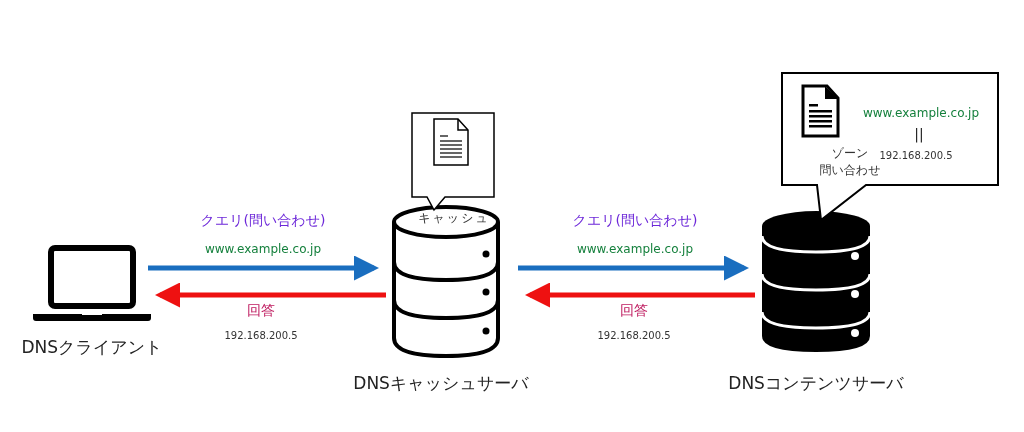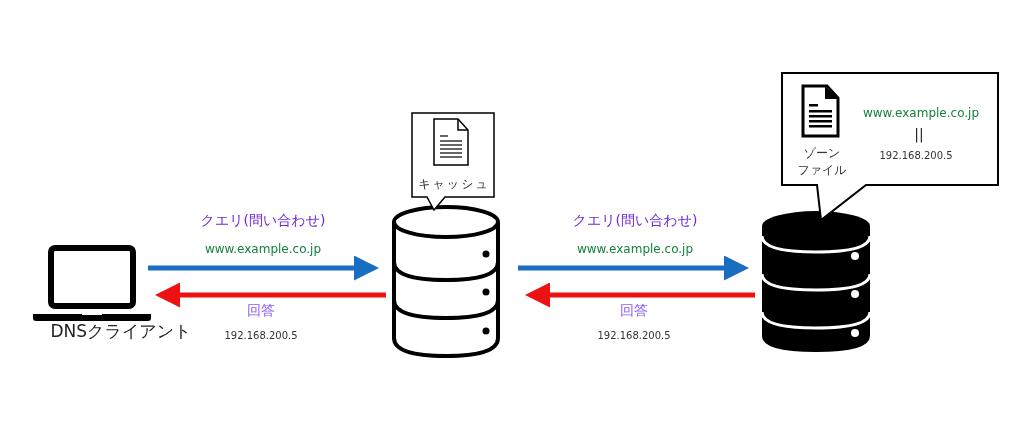--- a/index.html
+++ b/index.html
@@ -3,24 +3,24 @@
   <meta charset="utf-8">
   <style>
     html, body { margin: 0; padding: 0; background: #ffffff; }
     body { width: 1024px; height: 432px; position: relative; overflow: hidden;
            font-family: "DejaVu Sans", "Liberation Sans", sans-serif; color: #333333; }
     #diagram { position: absolute; left: 0; top: 0; width: 1024px; height: 432px; }
     .lbl { position: absolute; white-space: nowrap; text-align: center; transform: translateX(-50%); }
     .lbl-node { font-size: 17px; color: #222222; }
     .lbl-query { font-size: 14px; color: #6d28d9; }
     .lbl-url { font-size: 12px; color: #15803d; }
-    .lbl-ans { font-size: 14px; color: #8b5cf6; }
+    .lbl-ans { font-size: 14px; color: #be185d; }
     .lbl-ip { font-size: 10px; color: #333333; }
-    .lbl-bubble { font-size: 12px; color: #333333; letter-spacing: 2px; }
-    .lbl-zone { font-size: 12px; color: #333333; }
+    .lbl-bubble { font-size: 12px; color: #333333; letter-spacing: 2px; margin-top: 34px; }
+    .lbl-zone { font-size: 12px; color: #333333; margin-left: 28px; }
     .lbl-eq { font-size: 14px; color: #222222; }
   </style>
 </head>
 <body>
 
 <div id="diagram">
   <svg width="1024" height="432" viewBox="0 0 1024 432" xmlns="http://www.w3.org/2000/svg" style="position:absolute;left:0;top:0;">
     <defs>
       <marker id="ah-blue" markerWidth="5" markerHeight="5" refX="4" refY="2.5" orient="auto" markerUnits="strokeWidth">
         <path d="M0,0 L5,2.5 L0,5 Z" fill="#1a6ebf"></path>
@@ -84,32 +84,34 @@
         <path d="M22 0 L22 13 L35 13 Z" fill="#000"></path>
         <rect x="6" y="18" width="9" height="2.5" fill="#000"></rect>
         <rect x="6" y="24" width="23" height="2.5" fill="#000"></rect>
         <rect x="6" y="29" width="23" height="2.5" fill="#000"></rect>
         <rect x="6" y="34" width="23" height="2.5" fill="#000"></rect>
         <rect x="6" y="39" width="23" height="2.5" fill="#000"></rect>
       </g>
     </g>
   </svg>
 
-  <div class="lbl lbl-node" style="left:92px; top:320px;margin-left:29px;">DNSクライアント</div>
+  <div class="lbl lbl-node" style="left:92px; top:336px;">DNSクライアント</div>
+  <div class="lbl lbl-node" style="left:441px; top:372px;">DNSキャッシュサーバ</div>
+  <div class="lbl lbl-node" style="left:816px; top:372px;">DNSコンテンツサーバ</div>
 
   <div class="lbl lbl-query" style="left:263px; top:212px;">クエリ(問い合わせ)</div>
   <div class="lbl lbl-url" style="left:263px; top:242px;">www.example.co.jp</div>
   <div class="lbl lbl-ans" style="left:261px; top:302px;">回答</div>
   <div class="lbl lbl-ip" style="left:261px; top:330px;">192.168.200.5</div>
 
   <div class="lbl lbl-query" style="left:635px; top:212px;">クエリ(問い合わせ)</div>
   <div class="lbl lbl-url" style="left:635px; top:242px;">www.example.co.jp</div>
   <div class="lbl lbl-ans" style="left:634px; top:302px;">回答</div>
   <div class="lbl lbl-ip" style="left:634px; top:330px;">192.168.200.5</div>
 
   <div class="lbl lbl-bubble" style="left:454px; top:176px;">キャッシュ</div>
 
   <div class="lbl lbl-zone" style="left:822px; top:145px;">ゾーン</div>
-  <div class="lbl lbl-zone" style="left:822px; top:162px;">ファイル</div>
+  <div class="lbl lbl-zone" style="left:822px; top:162px;">問い合わせ</div>
   <div class="lbl lbl-url" style="left:921px; top:106px;">www.example.co.jp</div>
   <div class="lbl lbl-eq" style="left:919px; top:126px;">||</div>
   <div class="lbl lbl-ip" style="left:916px; top:150px;">192.168.200.5</div>
 </div>
 
 </body></html>

